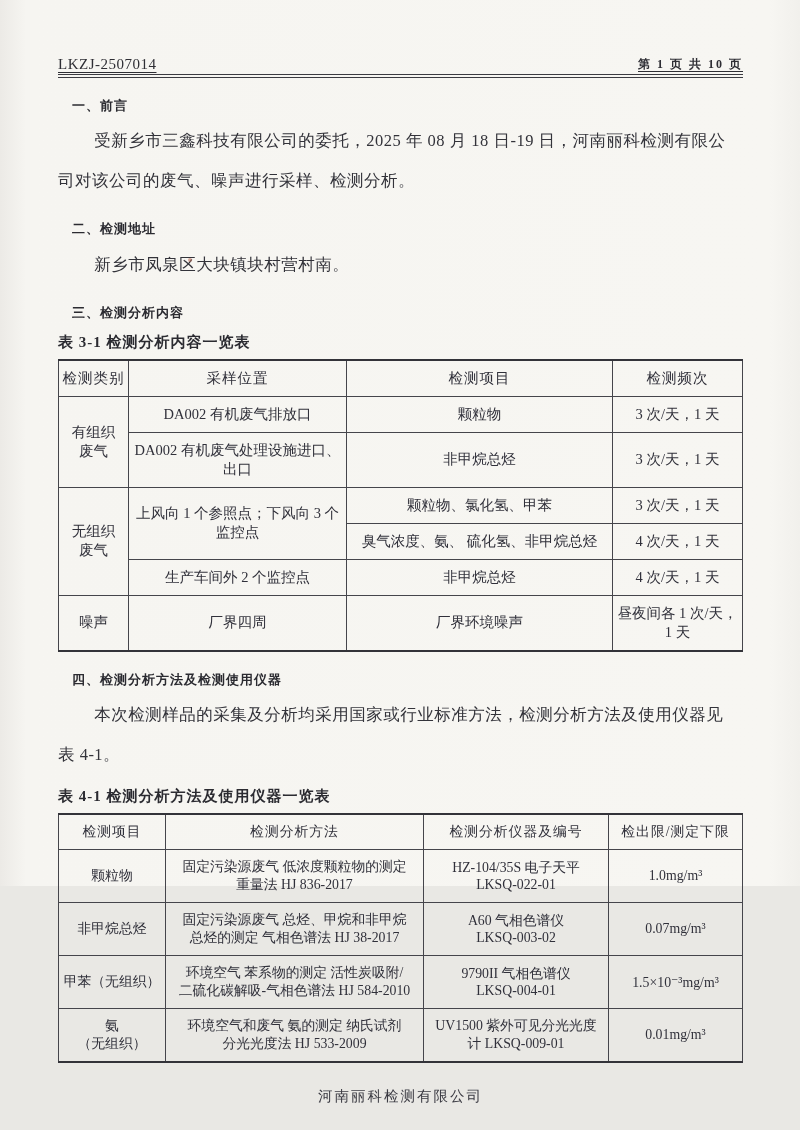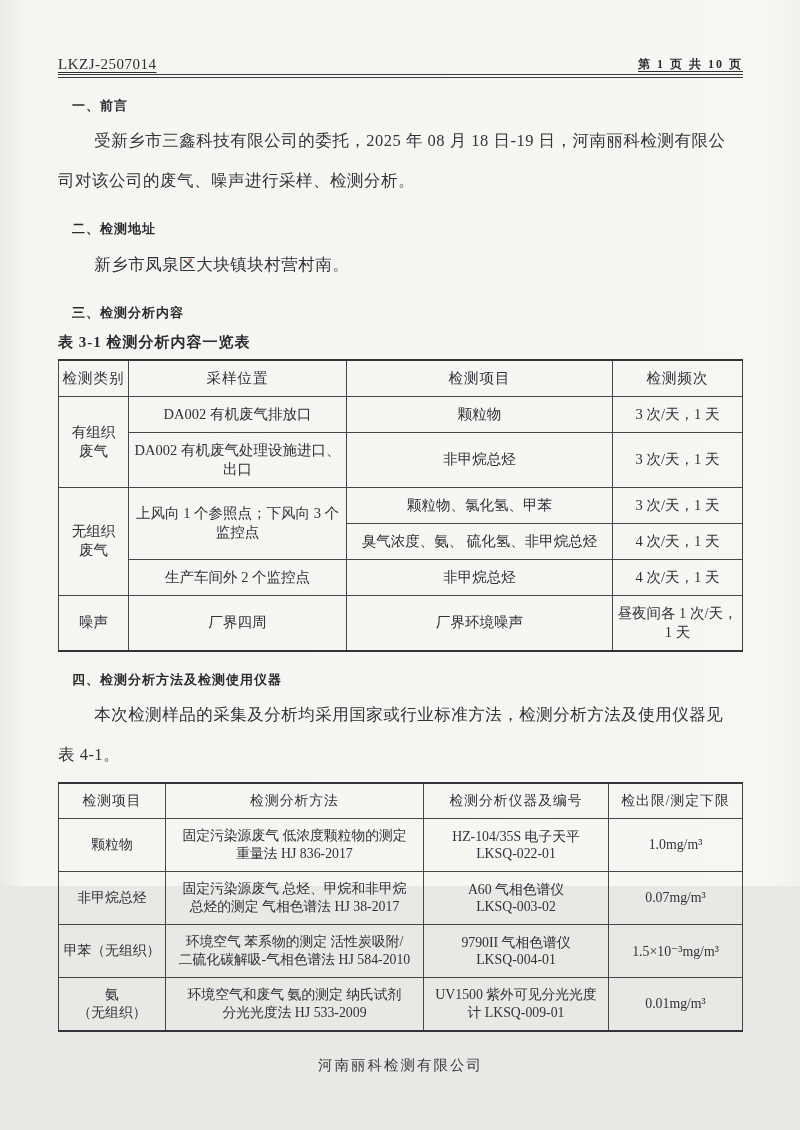--- a/index.html
+++ b/index.html
@@ -152,20 +152,21 @@
       <td>厂界环境噪声</td>
       <td>昼夜间各 1 次/天，
 1 天</td>
     </tr>
   </tbody>
     </table>
 
   <h2 class="sec">四、检测分析方法及检测使用仪器</h2>
   <p class="para">本次检测样品的采集及分析均采用国家或行业标准方法，检测分析方法及使用仪器见表 4-1。</p>
 
+  <div class="tcap">表 4-1 检测分析方法及使用仪器一览表</div>
 
   <table class="doc t41">
     <colgroup>
       <col style="width:107px">
         <col style="width:258px">
         <col style="width:185px">
         <col style="width:134px">
     </colgroup>
     <tbody>
         <tr class="rh">

